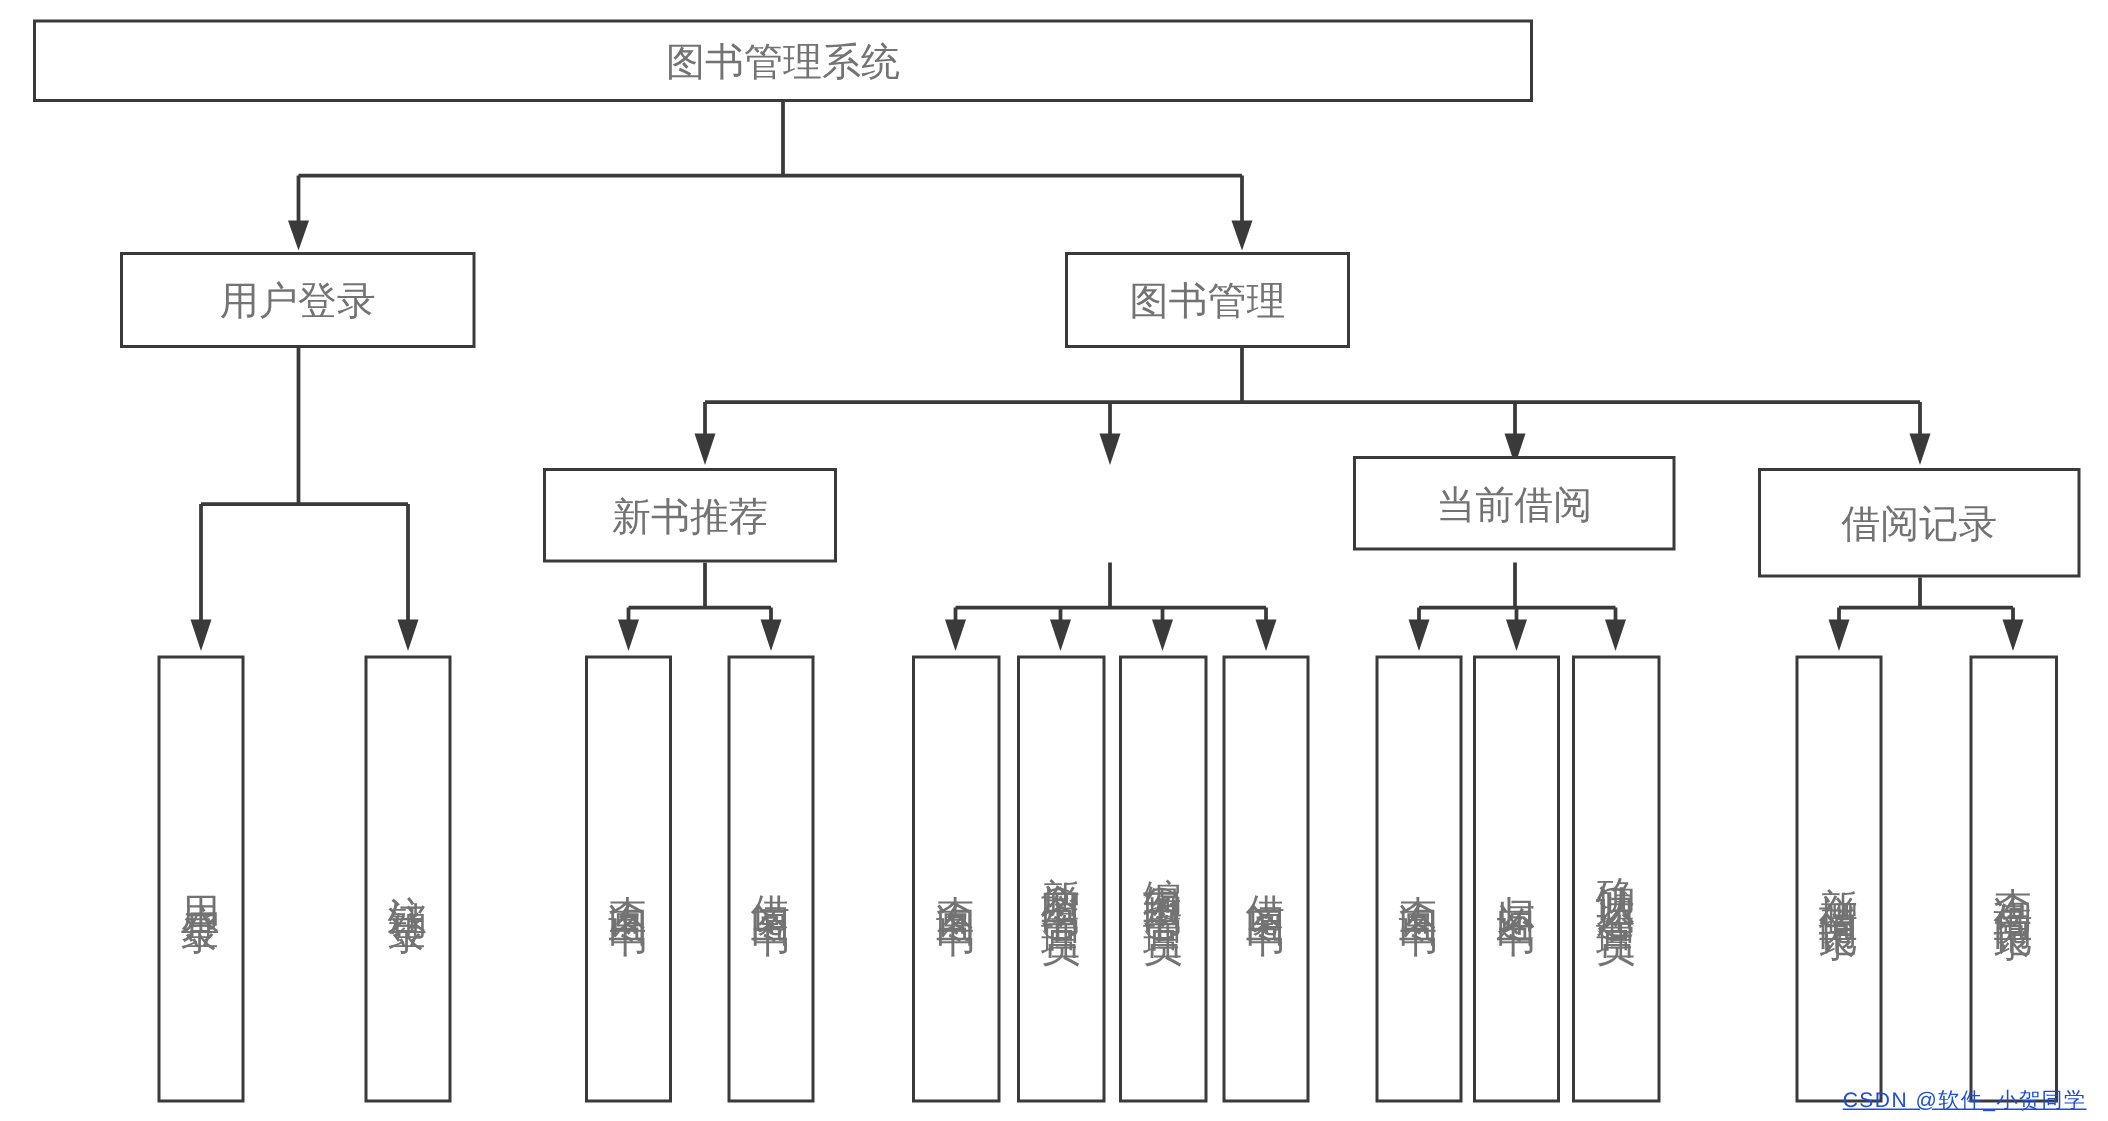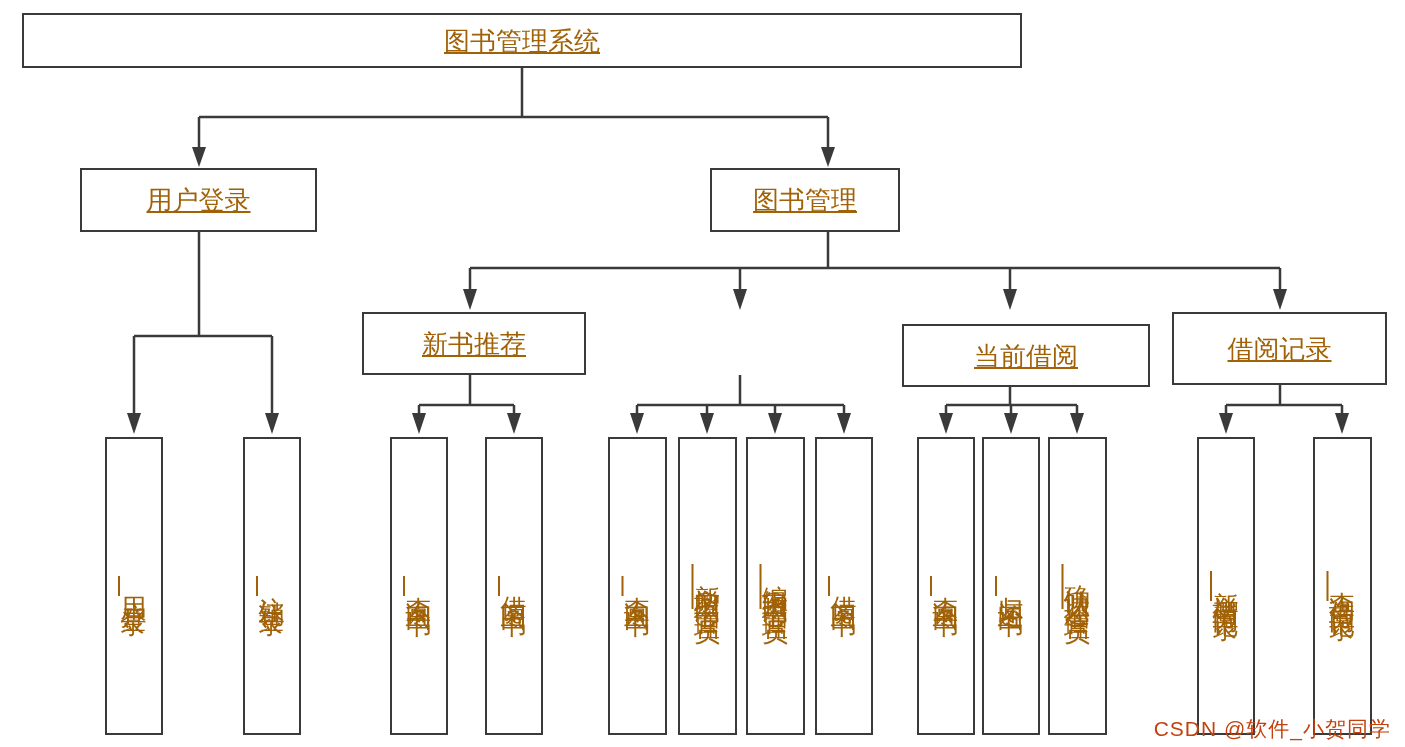--- a/index.html
+++ b/index.html
@@ -2,25 +2,25 @@
 <html><head>
 <meta charset="utf-8">
 <style>
   html,body{margin:0;padding:0;background:#fff;}
   #stage{position:relative;width:1405px;height:747px;background:#ffffff;overflow:hidden;
          font-family:"Liberation Sans","DejaVu Sans",sans-serif;}
   #connectors{position:absolute;left:0;top:0;width:1405px;height:747px;z-index:1;}
   #connectors path{stroke:#3a3a3a;stroke-width:2.5;fill:none;}
   #connectors polygon{fill:#3a3a3a;stroke:none;}
   .box{position:absolute;box-sizing:border-box;border:2.5px solid #3a3a3a;background:#ffffff;
-       display:flex;align-items:center;justify-content:center;color:#a16207;
-       font-size:26px;z-index:2;line-height:1;text-decoration:underline;}
+       display:flex;align-items:center;justify-content:center;color:#737373;
+       font-size:26px;z-index:2;line-height:1;}
   .leaf{writing-mode:vertical-rl;text-orientation:mixed;letter-spacing:5px;font-size:26px;}
-  #watermark{position:absolute;right:14px;bottom:4px;z-index:3;color:#c2410c;
-             font-size:21px;letter-spacing:1px;white-space:nowrap;}
+  #watermark{position:absolute;right:14px;bottom:4px;z-index:3;color:#1d4ed8;
+             font-size:14px;letter-spacing:1px;white-space:nowrap;text-decoration:underline;}
 </style>
 </head>
 <body>
 
 <div id="stage">
 
   <svg id="connectors" viewBox="0 0 1405 747" xmlns="http://www.w3.org/2000/svg">
     <g>
       <path d="M522 68 V117 M199 117 H828 M199 117 V150 M828 117 V150"></path>
       <polygon points="192,147 206,147 199,167"></polygon>
@@ -62,24 +62,24 @@
       <polygon points="1335,413 1349,413 1342,434"></polygon>
     </g>
   </svg>
 
   <div class="box" style="left:22px;top:13px;width:1000px;height:55px;">图书管理系统</div>
 
   <div class="box" style="left:80px;top:168px;width:237px;height:64px;">用户登录</div>
 
   <div class="box" style="left:710px;top:168px;width:190px;height:64px;">图书管理</div>
 
-  <div class="box" style="left:362px;top:312px;width:224px;height:63px;">新书推荐</div>
+  <div class="box" style="left:362px;top:312px;width:196px;height:63px;">新书推荐</div>
 
 
-  <div class="box" style="left:902px;top:324px;width:248px;height:63px;">当前借阅</div>
+  <div class="box" style="left:902px;top:304px;width:215px;height:63px;">当前借阅</div>
 
   <div class="box" style="left:1172px;top:312px;width:215px;height:73px;">借阅记录</div>
 
   <div class="box leaf" style="left:105px;top:437px;width:58px;height:298px;">用户登录</div>
 
   <div class="box leaf" style="left:243px;top:437px;width:58px;height:298px;">注销登录</div>
 
   <div class="box leaf" style="left:390px;top:437px;width:58px;height:298px;">查询图书</div>
 
   <div class="box leaf" style="left:485px;top:437px;width:58px;height:298px;">借阅图书</div>

